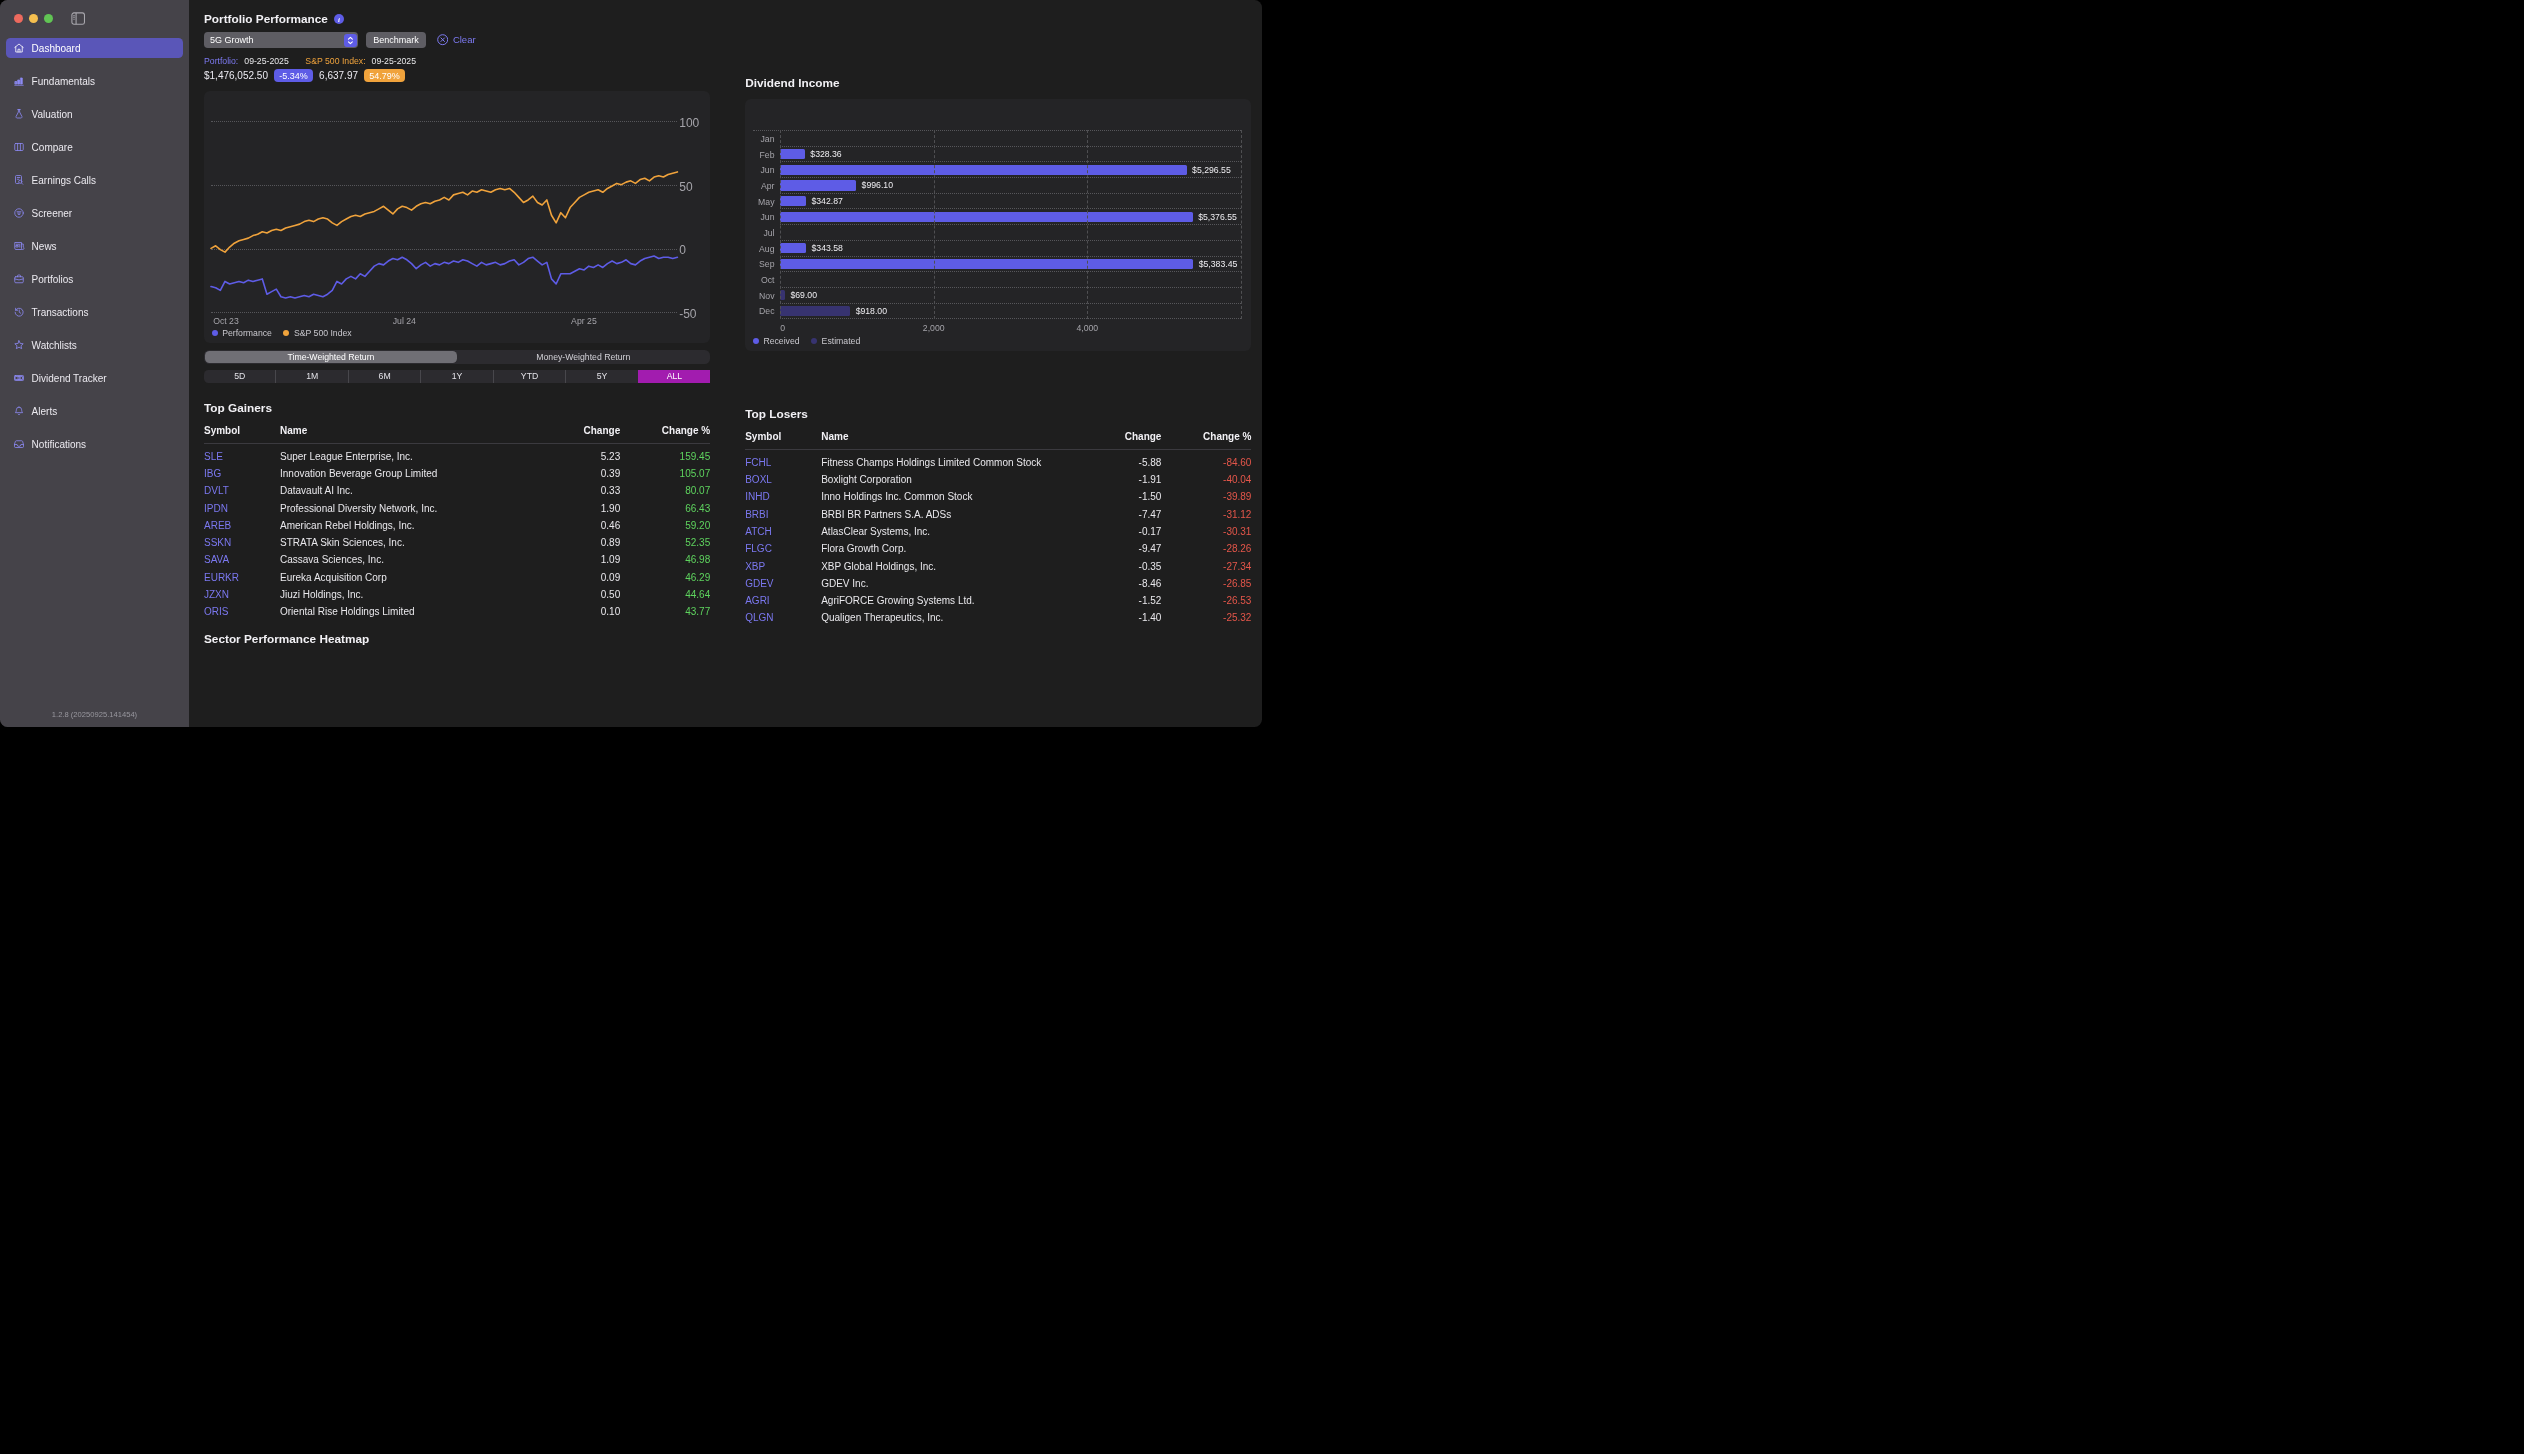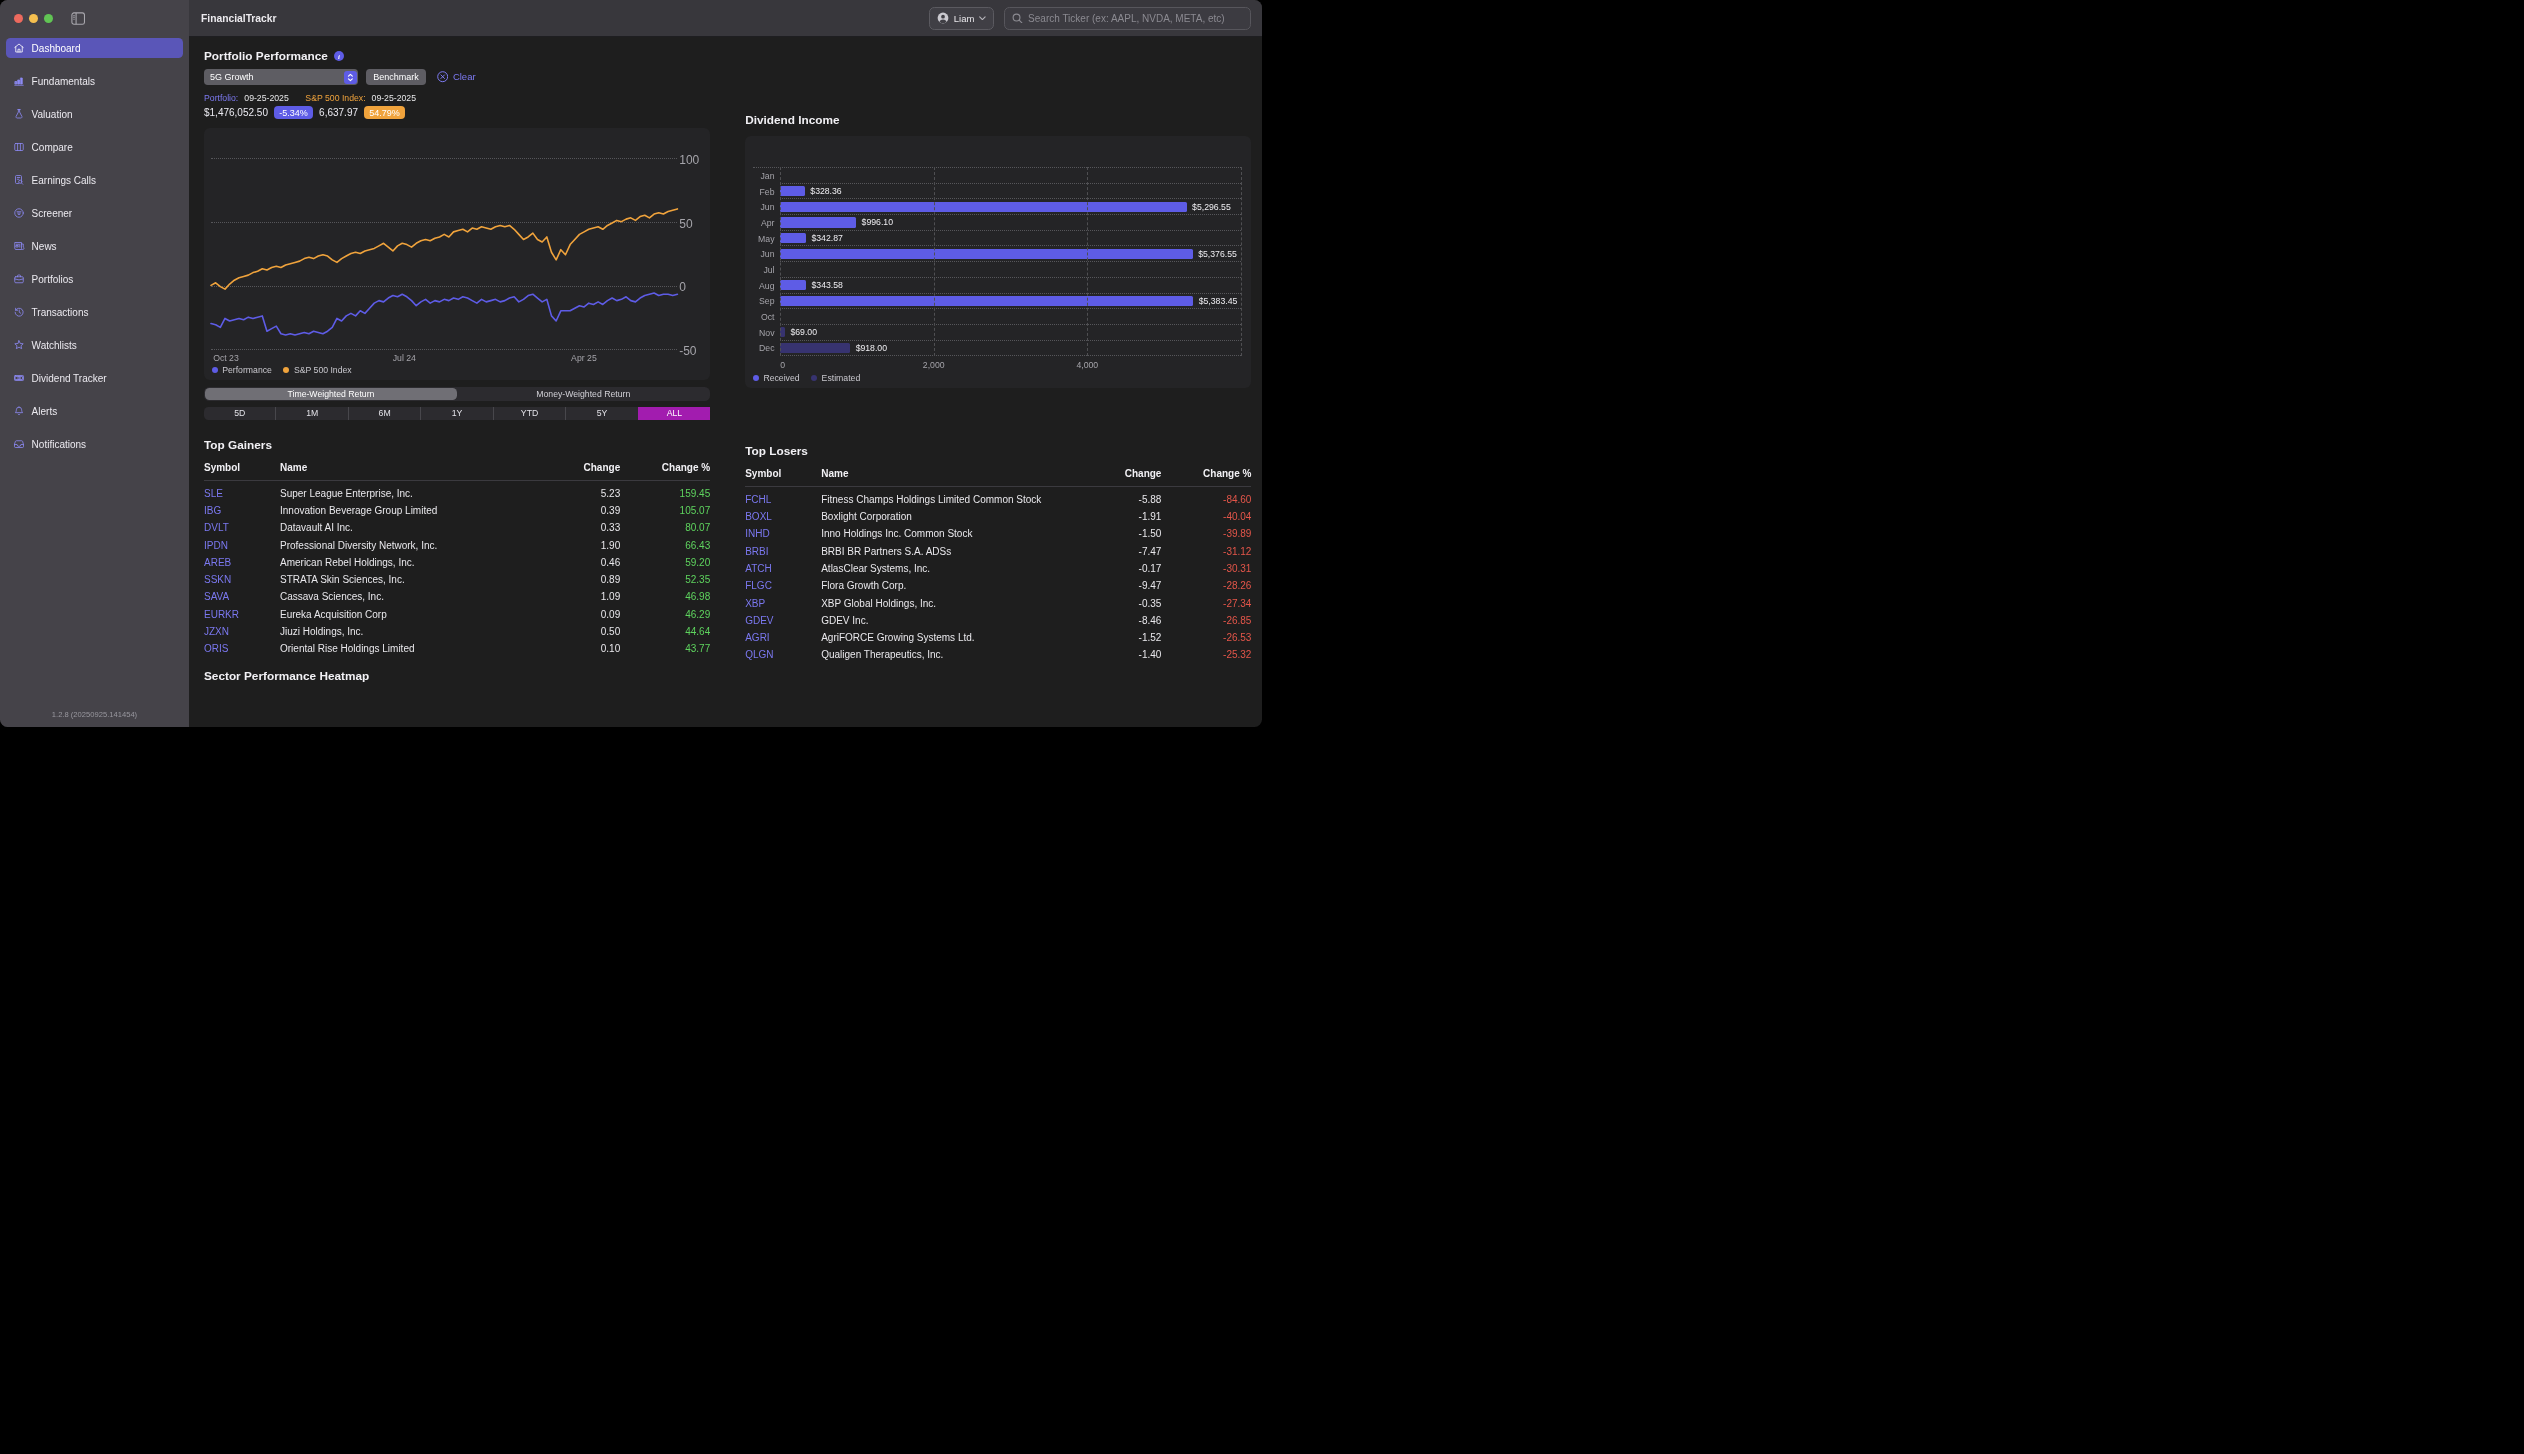--- a/index.html
+++ b/index.html
@@ -263,42 +263,20 @@
               <path d="M3 13 h5.2 a3.8 3.8 0 0 0 7.6 0 H21"></path>
             </svg>
           </span>
           <span>Notifications</span>
         </div>
       </nav>
     <div class="version">1.2.8 (20250925.141454)</div>
   </aside>
 
   <div class="main">
-    <header class="toolbar">
-      <span class="app-title">FinancialTrackr</span>
-      <span class="spacer"></span>
-      <div class="user-chip">
-        <svg width="12" height="12" viewBox="0 0 16 16">
-          <circle cx="8" cy="8" r="7.2" fill="#cbcad0"></circle>
-          <circle cx="8" cy="6.2" r="2.5" fill="#403f45"></circle>
-          <path d="M3.2 12.9 a5.2 4.6 0 0 1 9.6 0 a7.2 7.2 0 0 1 -9.6 0 Z" fill="#403f45"></path>
-        </svg>
-        <span>Liam</span>
-        <svg width="6.8" height="4.6" viewBox="0 0 10 6">
-          <path d="M1 1 L5 5 L9 1" fill="none" stroke="#b5b4ba" stroke-width="1.6" stroke-linecap="round"></path>
-        </svg>
-      </div>
-      <div class="search-box">
-        <svg width="10.6" height="10.6" viewBox="0 0 14 14">
-          <circle cx="6" cy="6" r="4.5" fill="none" stroke="#8b8a91" stroke-width="1.5"></circle>
-          <line x1="9.5" y1="9.5" x2="13" y2="13" stroke="#8b8a91" stroke-width="1.5" stroke-linecap="round"></line>
-        </svg>
-        <input type="text" placeholder="Search Ticker (ex: AAPL, NVDA, META, etc)" style="">
-      </div>
-    </header>
 
     <div class="content">
 
       <div class="left-col">
         <h2 class="section-title first">
           <span>Portfolio Performance</span>
           <span class="info-dot">i</span>
         </h2>
 
         <div class="controls-row">

